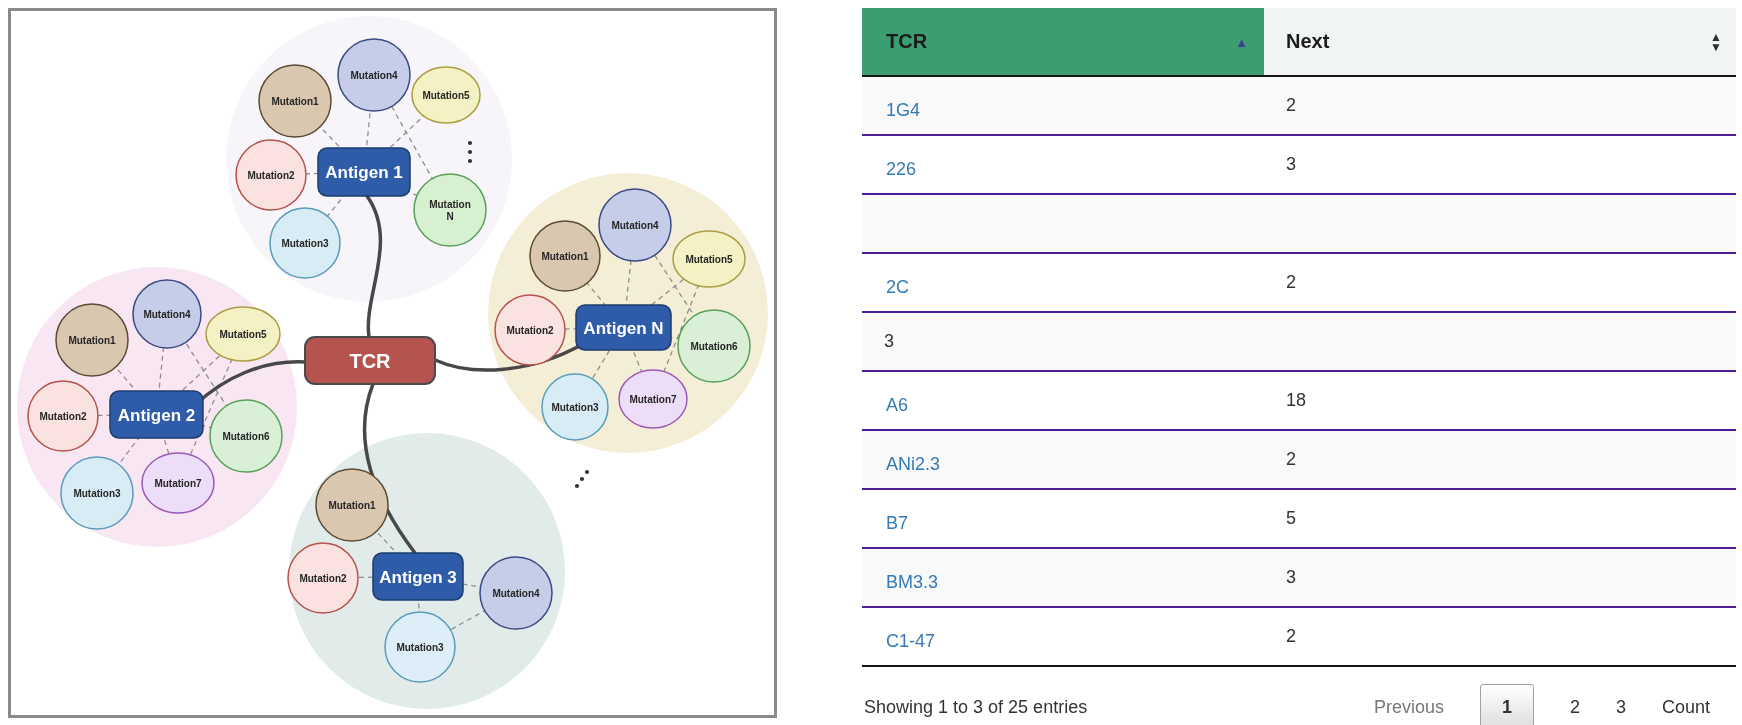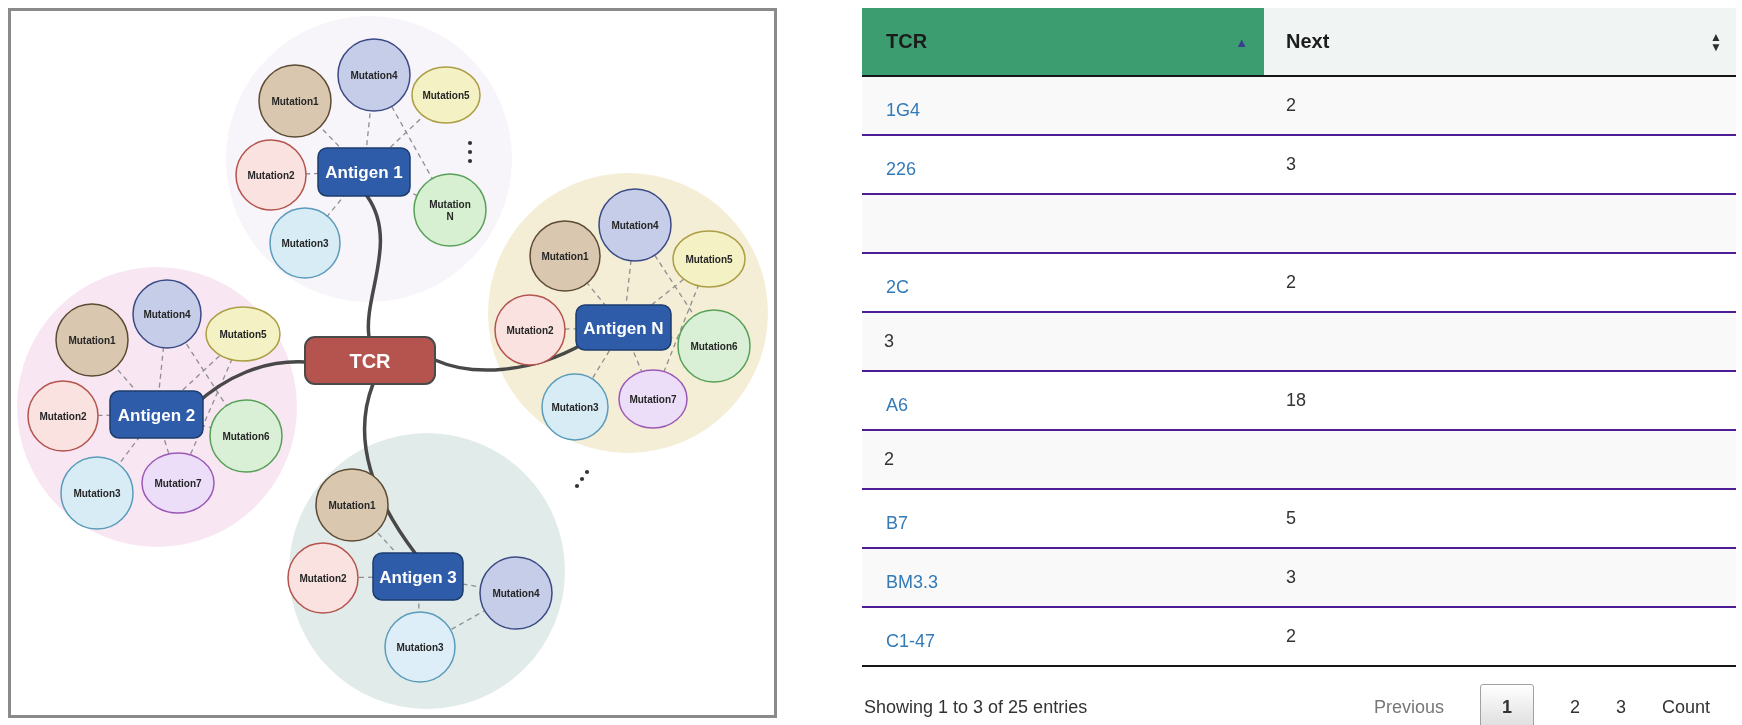--- a/index.html
+++ b/index.html
@@ -201,20 +201,21 @@
         <div class="cell-count">2</div>
       </div>
       <div class="dt-row odd">
         <div class="cell-count">3</div>
       </div>
       <div class="dt-row even">
         <div class="cell-tcr"><a>A6</a></div>
         <div class="cell-count">18</div>
       </div>
       <div class="dt-row odd">
+        <div class="cell-tcr"><a>ANi2.3</a></div>
         <div class="cell-count">2</div>
       </div>
       <div class="dt-row even">
         <div class="cell-tcr"><a>B7</a></div>
         <div class="cell-count">5</div>
       </div>
       <div class="dt-row odd">
         <div class="cell-tcr"><a>BM3.3</a></div>
         <div class="cell-count">3</div>
       </div>

